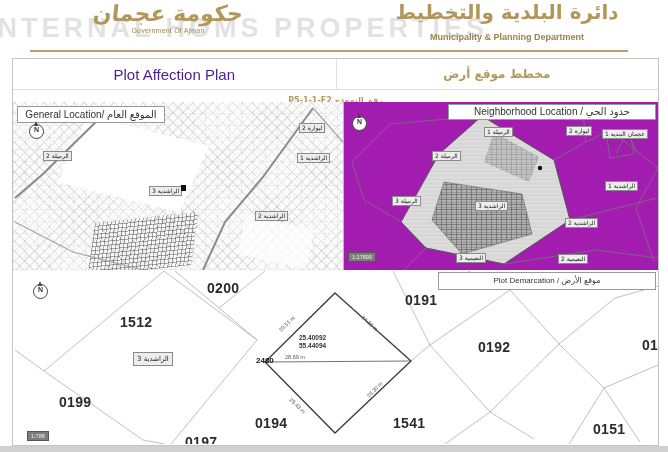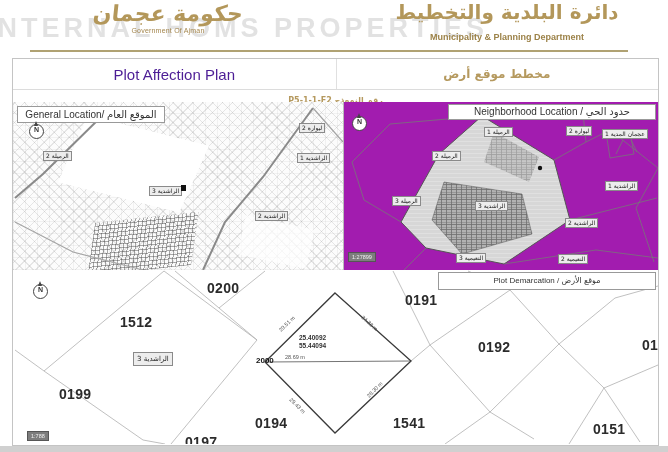--- a/index.html
+++ b/index.html
@@ -213,28 +213,28 @@
       <div class="compass" style="left:20px;top:14px;">
         <span class="cArrow"></span>
         <span class="cN">N</span>
       </div>
 
       <div class="plotnum" style="left:194px;top:10px;">0200</div>
       <div class="plotnum" style="left:392px;top:22px;">0191</div>
       <div class="plotnum" style="left:107px;top:44px;">1512</div>
       <div class="plotnum" style="left:465px;top:69px;">0192</div>
       <div class="plotnum" style="left:629px;top:67px;">0159</div>
-      <div class="plotnum" style="left:46px;top:116px;">0199</div>
+      <div class="plotnum" style="left:46px;top:124px;">0199</div>
       <div class="plotnum" style="left:242px;top:145px;">0194</div>
       <div class="plotnum" style="left:380px;top:145px;">1541</div>
       <div class="plotnum" style="left:580px;top:151px;">0151</div>
       <div class="plotnum" style="left:172px;top:164px;">0197</div>
 
       <div class="maplabel ar" style="left:120px;top:82px;font-size:7px;line-height:10px;padding:1px 3px;">الراشدية 3</div>
-      <div class="p1540">2000</div>
+      <div class="p1540">2480</div>
       <div class="coords">
         <div>25.40092</div>
         <div>55.44094</div>
       </div>
       <div class="scalebox" style="left:14px;top:161px;">1:788</div>
     </div>
   </div>
 
   <div class="graystrip"></div>
 </div>

